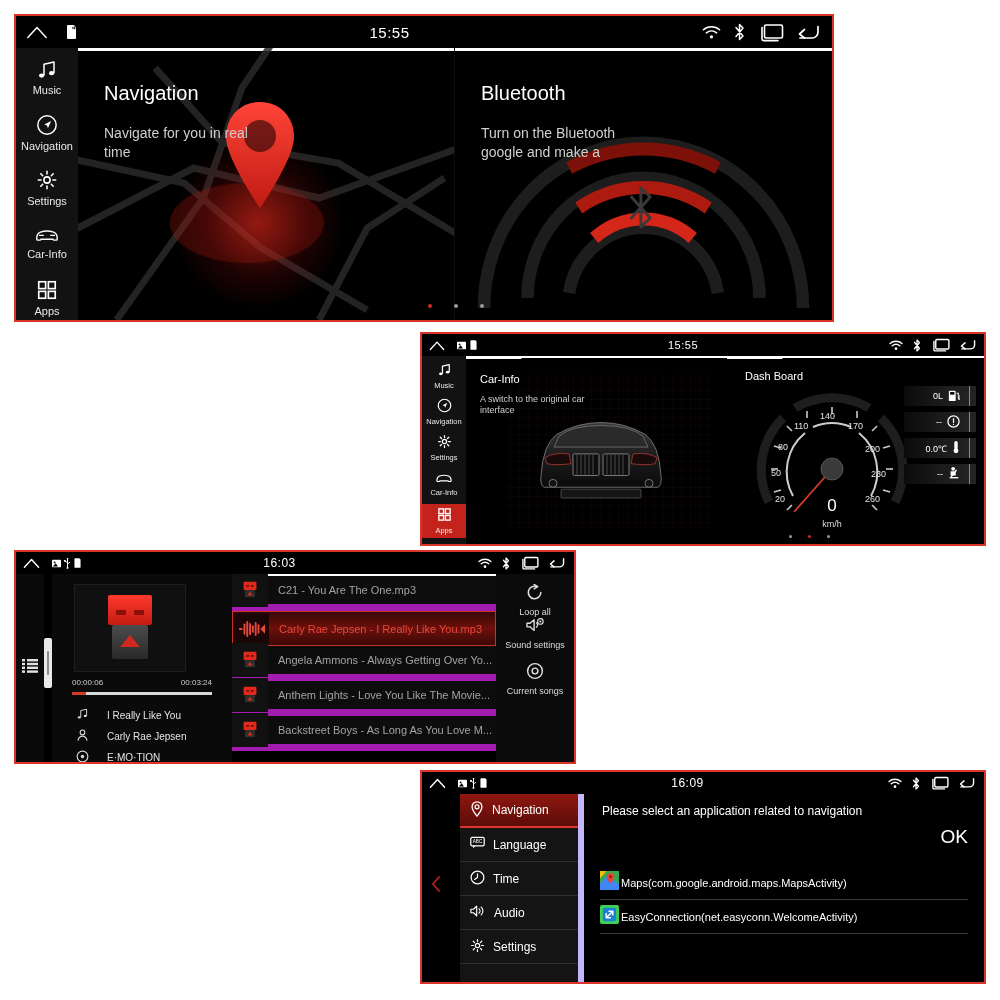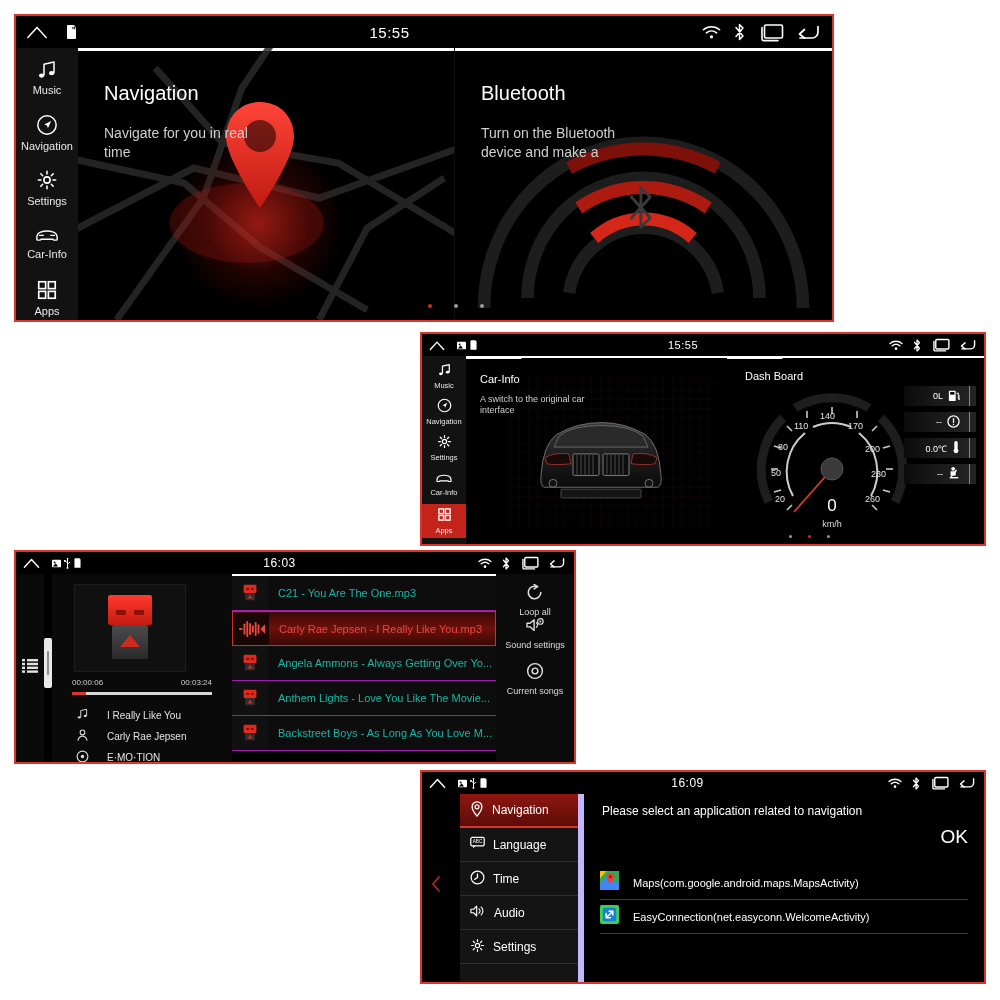--- a/index.html
+++ b/index.html
@@ -91,22 +91,22 @@
     display:flex; align-items:center; justify-content:center;
   }
   .prog-times{ position:absolute; display:flex; justify-content:space-between; color:#cfcfcf; }
   .prog-bar{ position:absolute; height:3px; background:#d8d8d8; }
   .prog-bar .fill{ height:100%; background:#d4392c; }
   .meta-row{ display:flex; align-items:center; gap:18px; color:#e4e4e4; }
 
   .playlist{ position:absolute; overflow:hidden; }
   .track{
     display:flex; align-items:center;
-    border-bottom:1px solid #a21caf;
-    color:#14b8a6; background:#0d0d0d;
+    border-bottom:7px solid #a21caf;
+    color:#a3a3a3; background:#0d0d0d;
   }
   .track.active{
     color:#e8493c;
     background:linear-gradient(180deg,#3a0806 0%,#6e100c 50%,#3a0806 100%);
     border:1px solid #c8302a;
   }
   .tr-thumb{
     flex:0 0 auto; display:flex; align-items:center; justify-content:center;
     background:#111;
   }
@@ -119,21 +119,21 @@
   .set-rail{ position:absolute; background:#141414; }
   .set-item{
     display:flex; align-items:center; gap:8px; color:#fff;
     border-bottom:1px solid #2e2e2e; padding-left:10px;
   }
   .set-item.active{ background:linear-gradient(180deg,#8f1710 0%,#5d0c08 100%); border-bottom:2px solid #d9352b;}
   .set-body{ position:absolute; }
   .set-hint{ position:absolute; color:#fff; }
   .set-ok{ position:absolute; color:#fff; }
   .applist{ position:absolute; left:0; right:0; }
-  .app-row{ display:flex; align-items:center; gap:14px; color:#fff; border-bottom:1px solid #3a3a3a; }
+  .app-row{ display:flex; align-items:center; gap:2px; color:#fff; border-bottom:1px solid #3a3a3a; }
   .collapse-arrow{ position:absolute; color:#b9221b; }
 
   .nowrap{ white-space:nowrap; }
 </style>
 </head>
 <body>
 
 <div class="panel" style="left:14px; top:14px; width:820px; height:308px;">
 
   <div class="statusbar" style="height:32px; font-size:15px;">
@@ -282,21 +282,21 @@
             <path d="M128 160 A120 120 0 0 1 262 160" stroke="#ad1a0f" stroke-width="13"></path>
             <path d="M118 245 A78 78 0 0 1 272 245" stroke="#1d1d1d" stroke-width="13"></path>
             <path d="M144 190 A78 78 0 0 1 246 190" stroke="#d4271a" stroke-width="13"></path>
           </g>
           <g transform="translate(178,140) scale(1.5)">
             <path d="M3 6 L16 20 L9.5 26 V0 L16 6 L3 20" fill="none" stroke="#3a3a3a" stroke-width="2" stroke-linejoin="round" stroke-linecap="round"></path>
           </g>
         </svg>
       </div>
       <div class="card-title" style="left:26px; top:34px; font-size:20px;">Bluetooth</div>
-      <div class="card-sub" style="left:26px; top:76px; font-size:14px; width:170px;">Turn on the Bluetooth device and make a</div>
+      <div class="card-sub" style="left:26px; top:76px; font-size:14px; width:170px;">Turn on the Bluetooth google and make a</div>
     </div>
   </div>
 
   <div class="dots" style="left:412px; bottom:12px;">
     <span class="dot active"></span>
     <span class="dot"></span>
     <span class="dot"></span>
   </div>
 </div>
 

